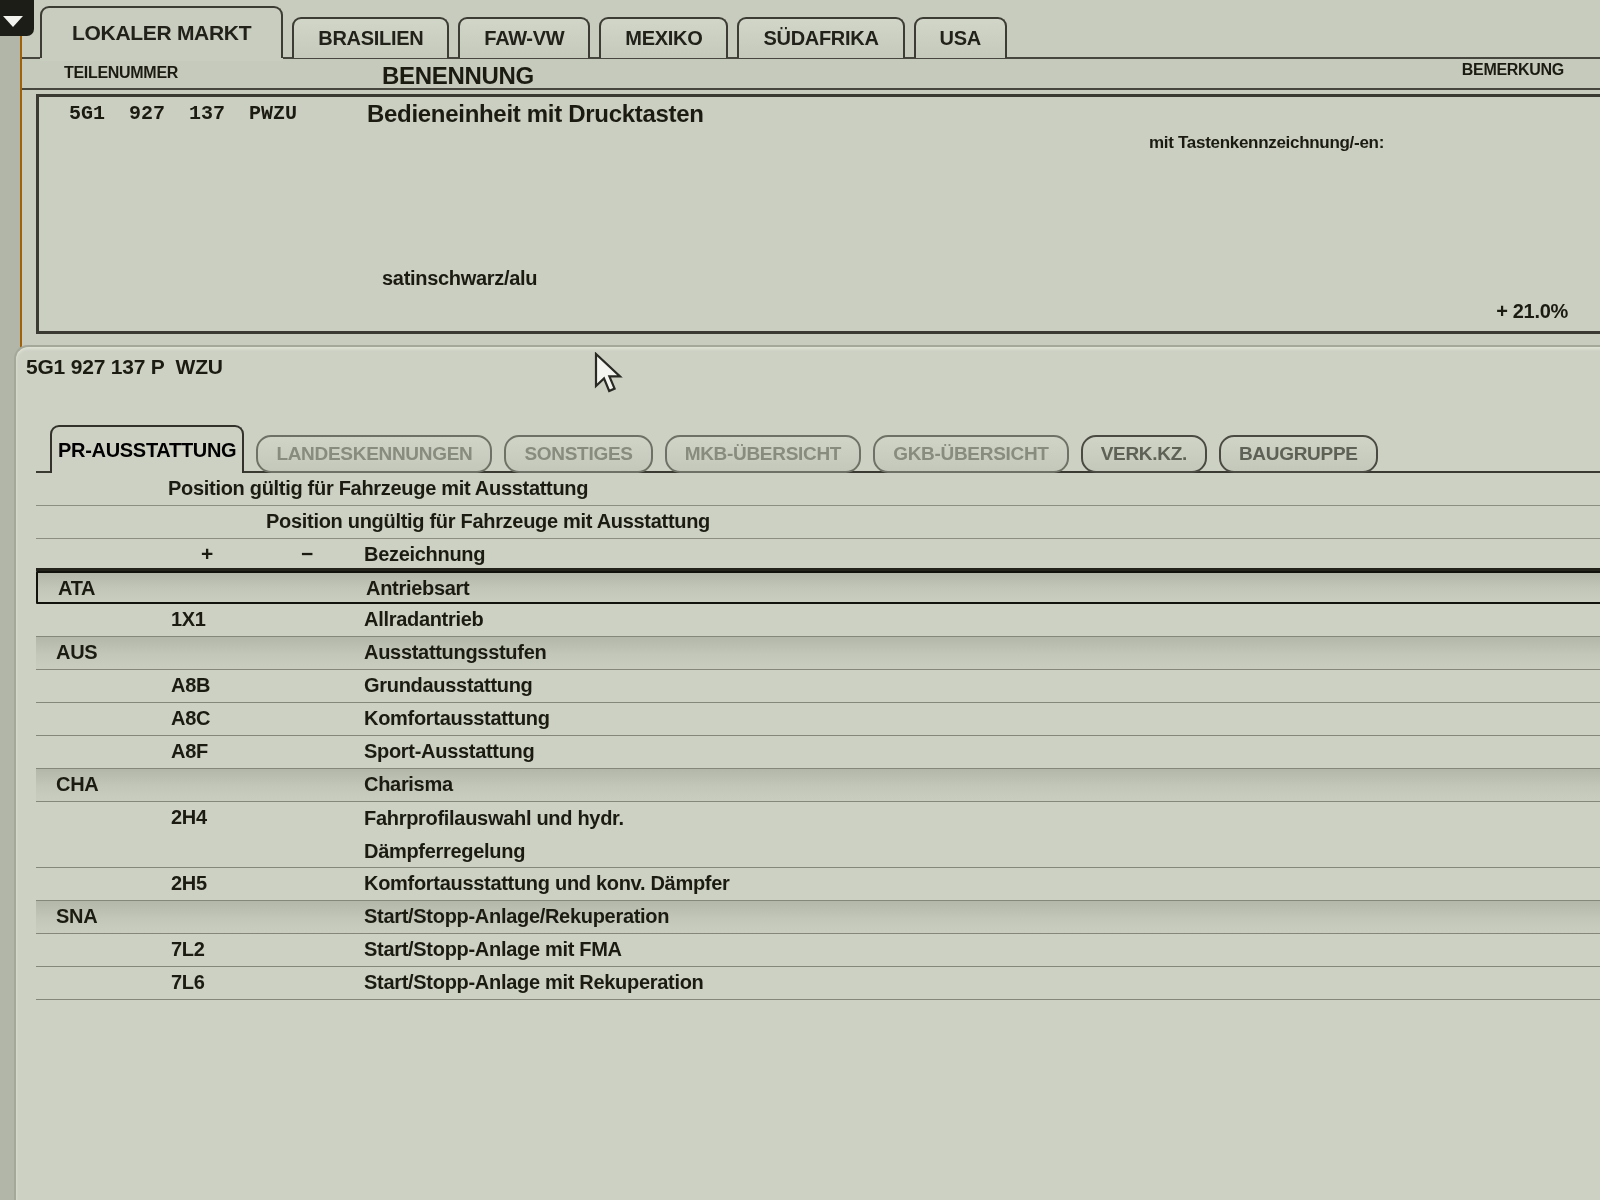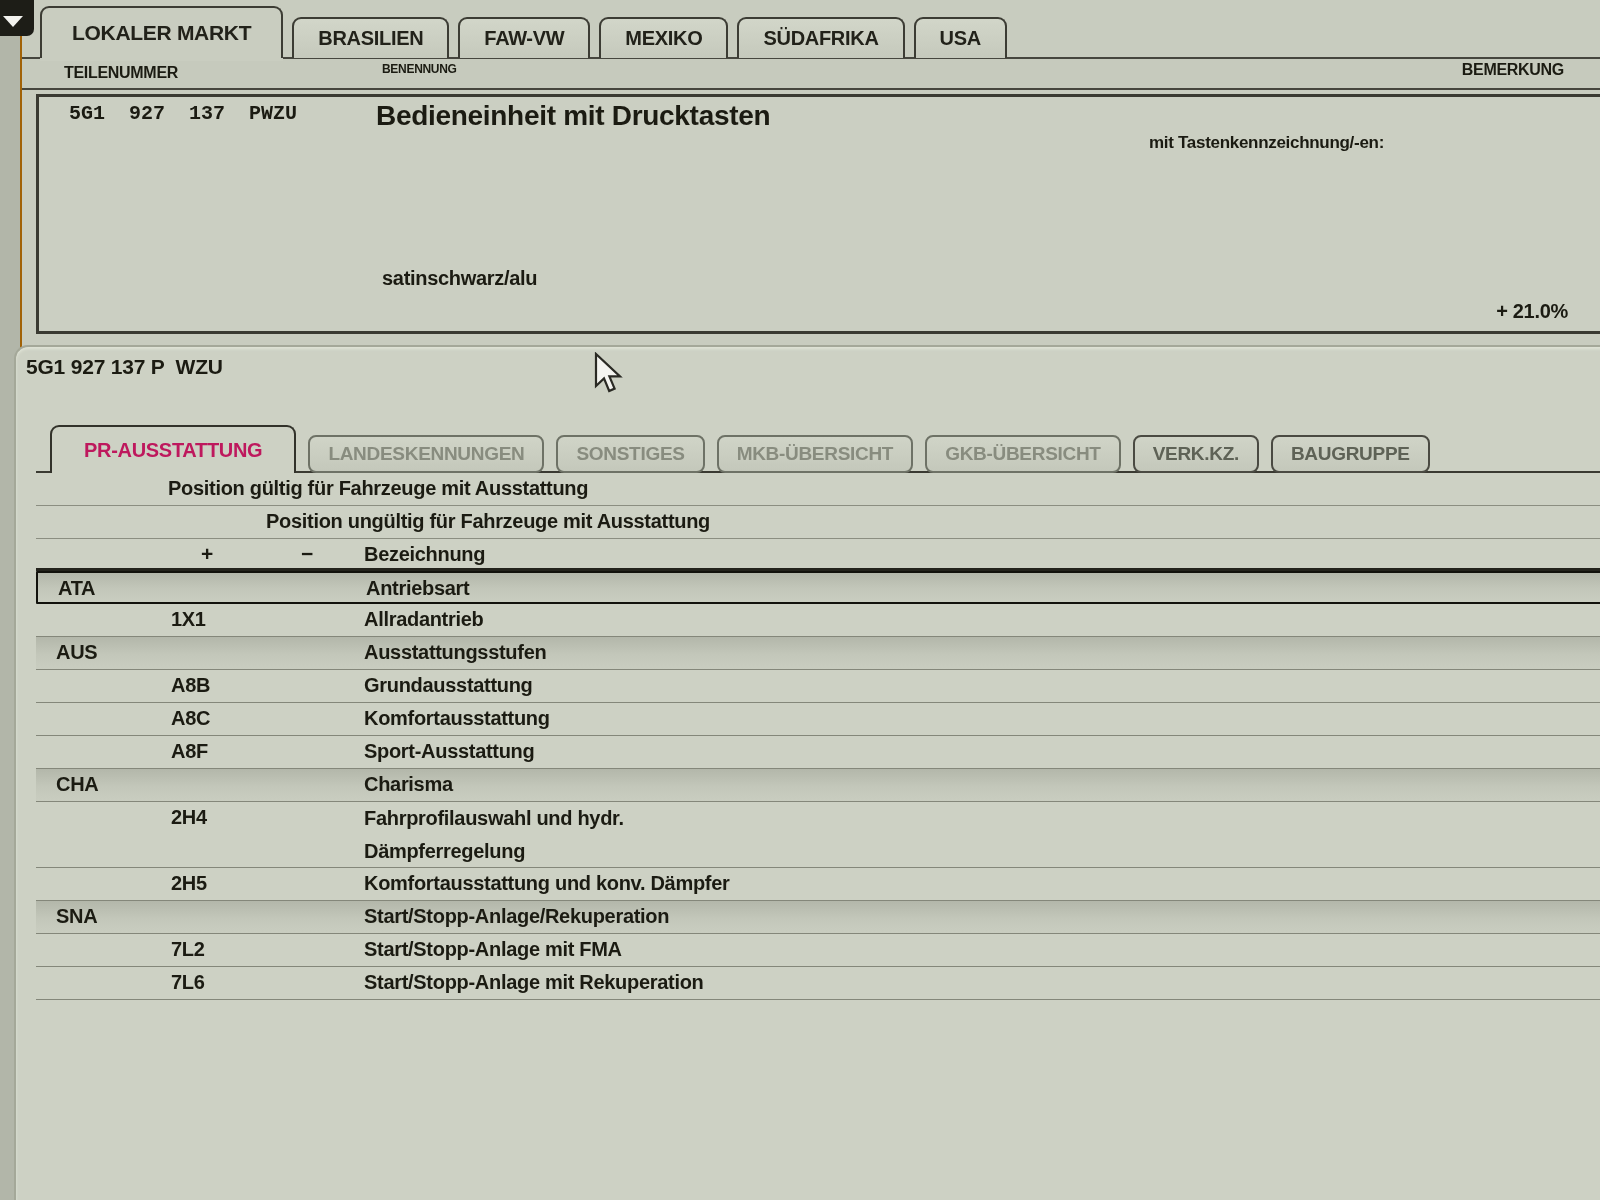--- a/index.html
+++ b/index.html
@@ -18,41 +18,41 @@
   .market-tabs{position:absolute;left:18px;top:8px;height:50px;z-index:5;display:flex;align-items:flex-end;gap:9px;}
   .mtab{
     height:41px;padding:0 24px;display:flex;align-items:center;
     background:linear-gradient(180deg,#d2d6c9,#c5c9bc);
     border:2px solid #3c3c34;border-bottom:none;border-radius:9px 9px 0 0;
     font-size:20px;white-space:nowrap;cursor:default;color:#22221a;
   }
   .mtab.active{height:52px;padding:0 30px;background:#c9cdc0;font-size:21px;position:relative;z-index:8;box-shadow:0 3px 0 0 #c9cdc0;}
   .colstrip{position:absolute;left:0;top:57px;right:0;height:33px;background:#c6cabd;border-top:2px solid #46463e;border-bottom:2px solid #46463e;z-index:2;}
   .colstrip .c1{position:absolute;left:42px;top:5px;font-size:16px;}
-  .colstrip .c2{position:absolute;left:360px;top:3px;font-size:12px;}
+  .colstrip .c2{position:absolute;left:360px;top:3px;font-size:24px;}
   .colstrip .c3{position:absolute;right:36px;top:2px;font-size:16px;}
   .partbox{position:absolute;left:14px;top:94px;right:-6px;height:240px;background:#cbcfc2;border:3px solid #3a3a32;border-right:none;z-index:1;}
   .pn-row{position:absolute;left:30px;top:5px;font-family:"Liberation Mono","DejaVu Sans Mono",monospace;font-size:20px;white-space:pre;letter-spacing:0;}
   .pn-code{}
-  .part-name{position:absolute;left:337px;top:3px;font-size:28px;}
+  .part-name{position:absolute;left:328px;top:3px;font-size:24px;}
   .remark-label{position:absolute;right:222px;top:36px;font-size:17px;}
   .remark-values{position:absolute;left:1368px;top:36px;font-size:20px;line-height:33.5px;white-space:pre-line;}
   .part-color{position:absolute;left:343px;top:170px;font-size:20px;}
   .surcharge{position:absolute;right:38px;top:203px;font-size:20px;}
   
   .detail-window{position:absolute;left:14px;top:345px;right:-4px;height:870px;background:#cdd1c4;border:2px solid #a4a899;border-radius:14px 0 0 0;border-bottom:none;border-right:none;box-shadow:inset 0 2px 3px #e0e4d7;}
   .detail-title{position:absolute;left:10px;top:8px;font-size:21px;font-weight:bold;letter-spacing:-0.2px;white-space:pre;}
   .detail-tabs{position:absolute;left:34px;top:80px;height:46px;display:flex;align-items:flex-end;gap:12px;z-index:5;}
   .dtab{
     height:38px;padding:0 18px;display:flex;align-items:center;
     background:linear-gradient(180deg,#d0d4c7,#c4c8bb);
-    border:2px solid #4a4a42;border-radius:8px;
+    border:2px solid #4a4a42;border-radius:15px;
     font-size:19px;white-space:nowrap;cursor:default;
   }
-  .dtab.active{height:48px;padding:0 32px;background:#cdd1c4;border:2px solid #32322a;border-bottom:none;border-radius:9px 9px 0 0;position:relative;z-index:8;box-shadow:0 3px 0 0 #cdd1c4;font-size:20px;color:#be185d;}
+  .dtab.active{height:48px;padding:0 6px;background:#cdd1c4;border:2px solid #32322a;border-bottom:none;border-radius:9px 9px 0 0;position:relative;z-index:8;box-shadow:0 3px 0 0 #cdd1c4;font-size:20px;color:#000000;}
   .dtab.inactive{color:#5e6256;}
   .dtab.disabled{color:#888c7f;border-color:#6e7266;}
   .tabs-baseline{position:absolute;left:20px;top:124px;right:0;height:2px;background:#3a3a32;z-index:2;}
   .grid{position:absolute;left:20px;top:126px;right:0;}
   .legend-row{position:relative;height:33px;border-bottom:1px solid #8b8e81;font-size:20px;line-height:31px;}
   .legend-row .t1{position:absolute;left:132px;}
   .legend-row .t2{position:absolute;left:230px;}
   .hdr-row{position:relative;height:32px;border-bottom:3px solid #23231c;font-size:21px;line-height:30px;}
   .hdr-row .plus{position:absolute;left:165px;}
   .hdr-row .minus{position:absolute;left:265px;}

